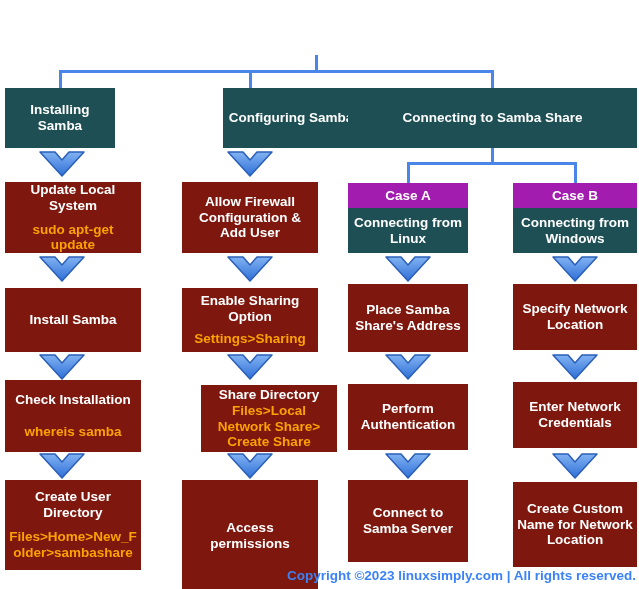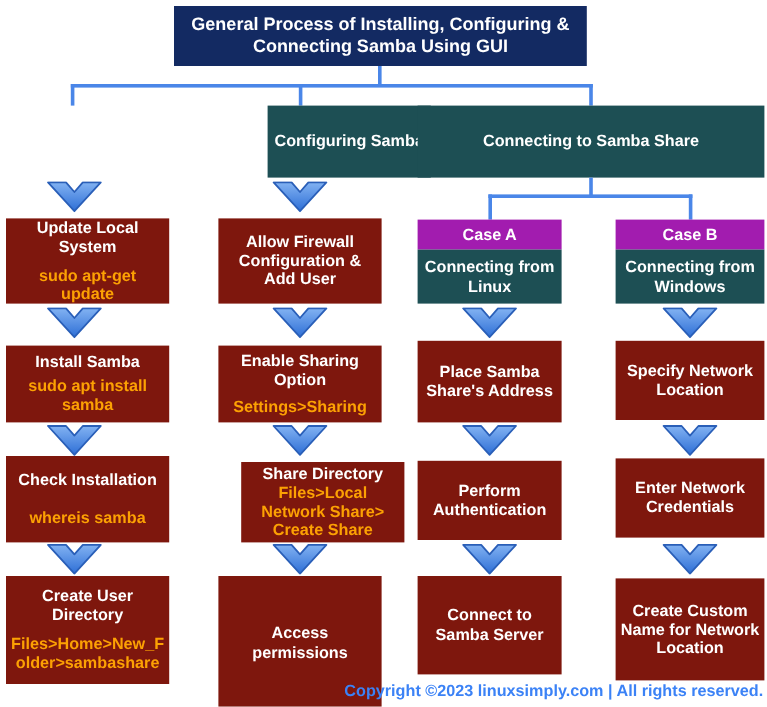--- a/index.html
+++ b/index.html
@@ -32,28 +32,28 @@
   <defs>
     <linearGradient id="ag" x1="0" y1="0" x2="0" y2="1">
       <stop offset="0" stop-color="#82b2f2"></stop>
       <stop offset="1" stop-color="#2e6fd6"></stop>
     </linearGradient>
   </defs>
 </svg>
 
 <div id="canvas">
 
-  <div class="box navy" style="left:145px;top:5px;width:344px;height:50px;">General Process of Installing, Configuring &amp; Connecting Samba Using GUI</div>
 
   <div class="line" style="left:315px;top:55px;width:3px;height:16px;"></div>
   <div class="line" style="left:59px;top:70px;width:435px;height:3px;"></div>
   <div class="line" style="left:59px;top:70px;width:3px;height:18px;"></div>
   <div class="line" style="left:249px;top:70px;width:3px;height:18px;"></div>
   <div class="line" style="left:491px;top:70px;width:3px;height:18px;"></div>
 
+  <div class="box teal" style="left:5px;top:88px;width:110px;height:60px;">Installing Samba</div>
   <div class="box teal" style="left:182px;top:88px;width:136px;height:60px;margin-left:41px;">Configuring Samba</div>
   <div class="box teal" style="left:348px;top:88px;width:289px;height:60px;">Connecting to Samba Share</div>
 
   <div class="line" style="left:491px;top:148px;width:3px;height:15px;"></div>
   <div class="line" style="left:407px;top:162px;width:170px;height:3px;"></div>
   <div class="line" style="left:407px;top:162px;width:3px;height:21px;"></div>
   <div class="line" style="left:574px;top:162px;width:3px;height:21px;"></div>
 
   <div class="arrow" style="left:38px;top:151px;">
     <svg width="48" height="26" viewBox="0 0 48 26">
@@ -65,21 +65,20 @@
         <path d="M2 1 L17 1 L24 9 L31 1 L46 1 L24 25 Z" fill="url(#ag)" stroke="#2a5fb8" stroke-width="1.5" stroke-linejoin="round"></path>
       </svg>
   </div>
 
   <div class="box maroon gap8" style="left:5px;top:182px;width:136px;height:71px;">
     <div>Update Local System</div>
     <div class="cmd">sudo apt-get update</div>
   </div>
   <div class="box maroon gap4" style="left:5px;top:288px;width:136px;height:64px;">
     <div>Install Samba</div>
-    <div class="cmd">sudo apt install samba</div>
   </div>
   <div class="box maroon gap16" style="left:5px;top:380px;width:136px;height:72px;">
     <div>Check Installation</div>
     <div class="cmd">whereis samba</div>
   </div>
   <div class="box maroon gap8" style="left:5px;top:480px;width:136px;height:90px;">
     <div>Create User Directory</div>
     <div class="cmd ba">Files&gt;Home&gt;New_Folder&gt;sambashare</div>
   </div>
 

